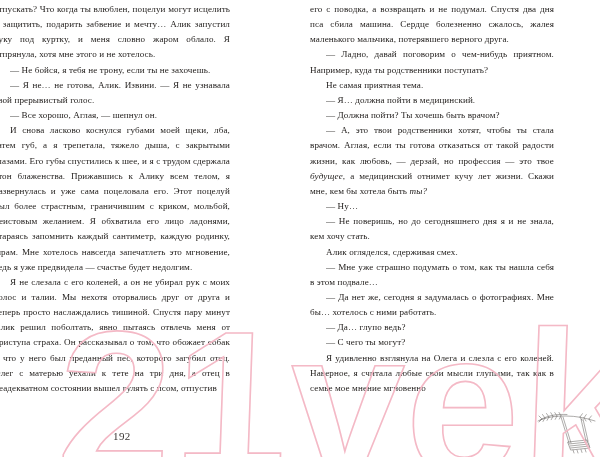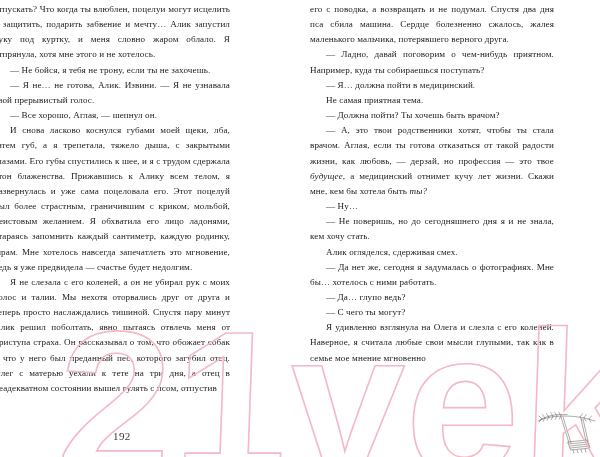--- a/index.html
+++ b/index.html
@@ -111,28 +111,29 @@
           <p>— Я не… не готова, Алик. Извини. — Я не узнавала свой прерывистый голос.</p>
           <p>— Все хорошо, Аглая, — шепнул он.</p>
           <p>И снова ласково коснулся губами моей щеки, лба, затем губ, а я трепетала, тяжело дыша, с закрытыми глазами. Его губы спустились к шее, и я с трудом сдержала стон блаженства. Прижавшись к Алику всем телом, я развернулась и уже сама поцеловала его. Этот поцелуй был более страстным, граничившим с криком, мольбой, неистовым желанием. Я обхватила его лицо ладонями, стараясь запомнить каждый сантиметр, каждую родинку, шрам. Мне хотелось навсегда запечатлеть это мгновение, ведь я уже предвидела — счастье будет недолгим.</p>
           <p>Я не слезала с его коленей, а он не убирал рук с моих волос и талии. Мы нехотя оторвались друг от друга и теперь просто наслаждались тишиной. Спустя пару минут Алик решил поболтать, явно пытаясь отвлечь меня от приступа страха. Он рассказывал о том, что обожает собак и что у него был преданный пес, которого загубил отец. Олег с матерью уехали к тете на три дня, а отец в неадекватном состоянии вышел гулять с псом, отпустив</p>
         </div>
     </div>
 
     <div class="page-leaf leaf-right">
       <div class="textblock" id="right-text">
           <p class="noindent">его с поводка, а возвращать и не подумал. Спустя два дня пса сбила машина. Сердце болезненно сжалось, жалея маленького мальчика, потерявшего верного друга.</p>
-          <p>— Ладно, давай поговорим о чем-нибудь приятном. Например, куда ты собираешься поступать?</p>
+          <p>— Ладно, давай поговорим о чем-нибудь приятном. Например, куда ты родственники поступать?</p>
+          <p>Не самая приятная тема.</p>
           <p>— Я… должна пойти в медицинский.</p>
-          <p>Не самая приятная тема.</p>
           <p>— Должна пойти? Ты хочешь быть врачом?</p>
           <p><span>— А, это твои родственники хотят, чтобы ты стала врачом. Аглая, если ты готова отказаться от такой радости жизни, как любовь, — дерзай, но профессия — это твое </span><i>будущее</i><span>, а медицинский отнимет кучу лет жизни. Скажи мне, кем бы хотела быть </span><i>ты?</i></p>
           <p>— Ну…</p>
           <p>— Не поверишь, но до сегодняшнего дня я и не знала, кем хочу стать.</p>
           <p>Алик огляделся, сдерживая смех.</p>
+          <p>— Мне уже страшно подумать о том, как ты нашла себя в этом подвале…</p>
           <p>— Да нет же, сегодня я задумалась о фотографиях. Мне бы… хотелось с ними работать.</p>
           <p>— Да… глупо ведь?</p>
           <p>— С чего ты могут?</p>
           <p>Я удивленно взглянула на Олега и слезла с его коленей. Наверное, я считала любые свои мысли глупыми, так как в семье мое мнение мгновенно</p>
         </div>
     </div>
 
   </div>
 
   <div class="folio folio-left">192</div>

